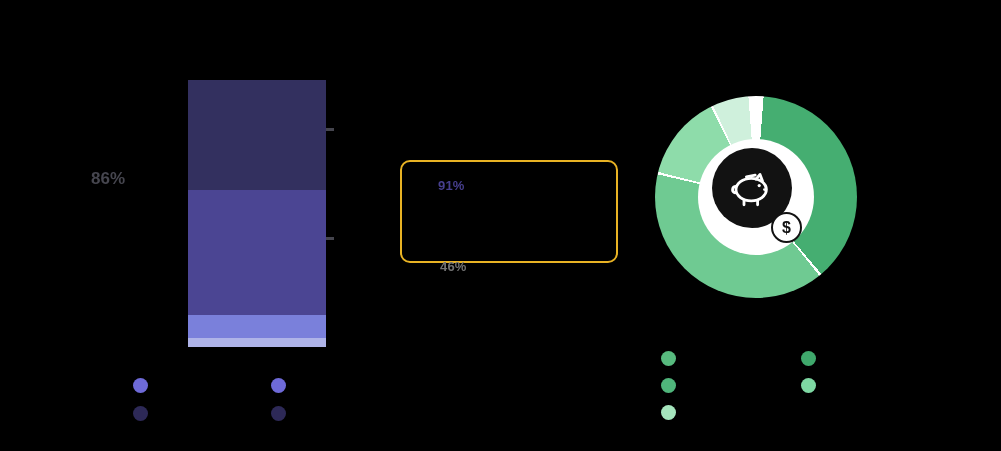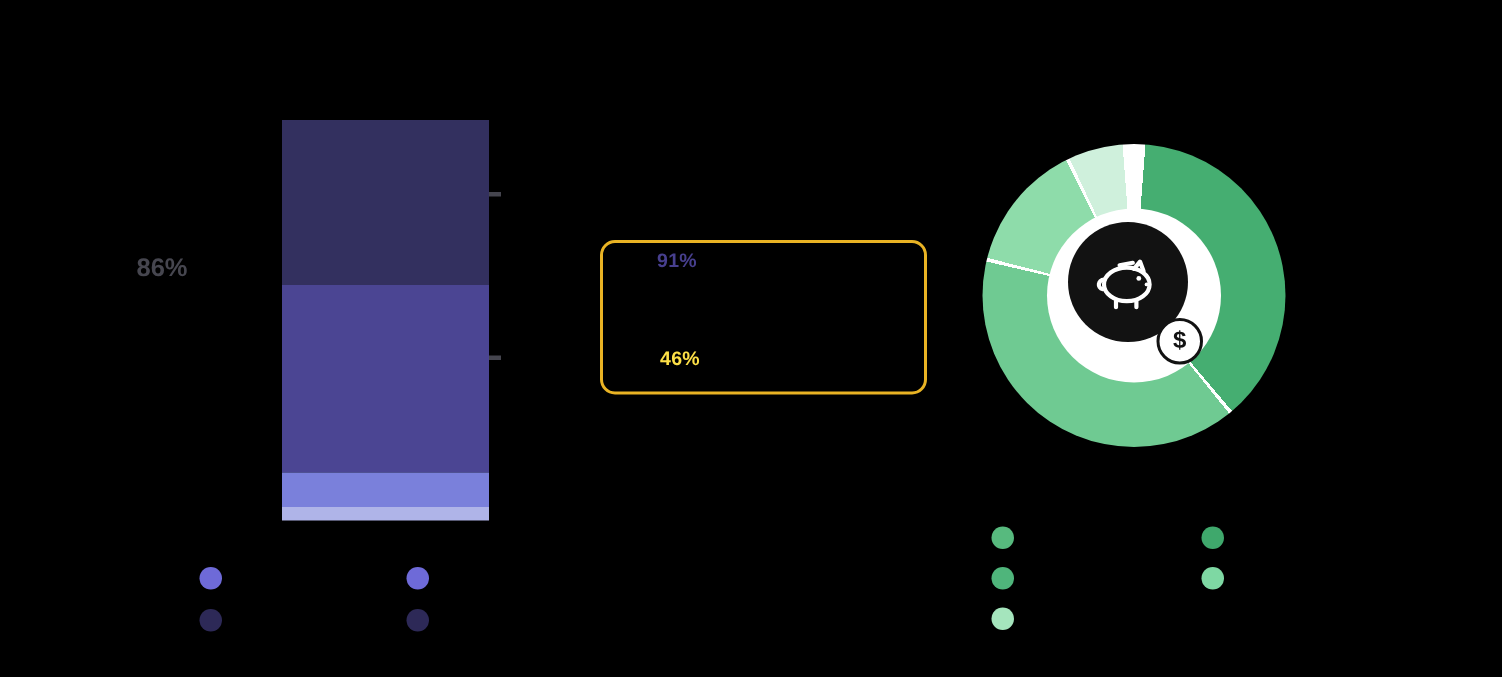--- a/index.html
+++ b/index.html
@@ -41,21 +41,21 @@
     row-gap: 12px; column-gap: 125px;
   }
   .dot { width: 15px; height: 15px; border-radius: 50%; display: block; }
 
   
   .callout-box {
     left: 400px; top: 160px; width: 218px; height: 103px;
     border: 2px solid #E9B324; border-radius: 10px;
   }
   .box-val { position: absolute; font-size: 13px; font-weight: bold; letter-spacing: 0.2px; }
-  .box-val-top { left: 36px; top: 4px; }
+  .box-val-top { left: 36px; top: 16px; }
   .box-val-bottom { left: 38px; top: 69px; }
 
   
   .donut-wrap { left: 655px; top: 96px; width: 202px; height: 202px; }
   .donut-ring { position: absolute; inset: 0; border-radius: 50%; }
   .donut-hole {
     position: absolute; left: 43px; top: 43px; width: 116px; height: 116px;
     background: #fff; border-radius: 50%;
   }
   .icon-circle {
@@ -90,21 +90,21 @@
 
   <div class="abs legend legend-bar">
       <span class="dot" style="background: rgb(110, 106, 216);"></span>
       <span class="dot" style="background: rgb(45, 41, 87);"></span>
       <span class="dot" style="background: rgb(110, 106, 216);"></span>
       <span class="dot" style="background: rgb(45, 41, 87);"></span>
     </div>
 
   <div class="abs callout-box" style="border-color: rgb(233, 179, 36);">
     <span class="box-val box-val-top" style="color: rgb(71, 63, 142);">91%</span>
-    <span class="box-val box-val-bottom" style="color: #fde047;">46%</span>
+    <span class="box-val box-val-bottom" style="color: #737373; margin-top: 28px;">46%</span>
   </div>
 
   <div class="abs donut-wrap">
     <div class="donut-ring" style="background: conic-gradient(rgb(255, 255, 255) 0%, rgb(255, 255, 255) 1.2%, rgb(69, 174, 113) 1.2%, rgb(69, 174, 113) 38.8%, rgb(255, 255, 255) 38.8%, rgb(255, 255, 255) 39.2%, rgb(111, 202, 146) 39.2%, rgb(111, 202, 146) 78.6%, rgb(255, 255, 255) 78.6%, rgb(255, 255, 255) 79%, rgb(142, 220, 170) 79%, rgb(142, 220, 170) 92.6%, rgb(255, 255, 255) 92.6%, rgb(255, 255, 255) 93%, rgb(207, 240, 220) 93%, rgb(207, 240, 220) 98.8%, rgb(255, 255, 255) 98.8%, rgb(255, 255, 255) 100%);"></div>
     <div class="donut-hole"></div>
     <div class="icon-circle">
       <svg width="48" height="42" viewBox="0 0 60 52" fill="none" stroke="#ffffff" stroke-width="3.5" stroke-linecap="round" stroke-linejoin="round">
         <path d="M10 24 C 5 24, 4 31, 9 32"></path>
         <ellipse cx="29" cy="28" rx="19" ry="14"></ellipse>
         <path d="M23 12 L34 10"></path>

